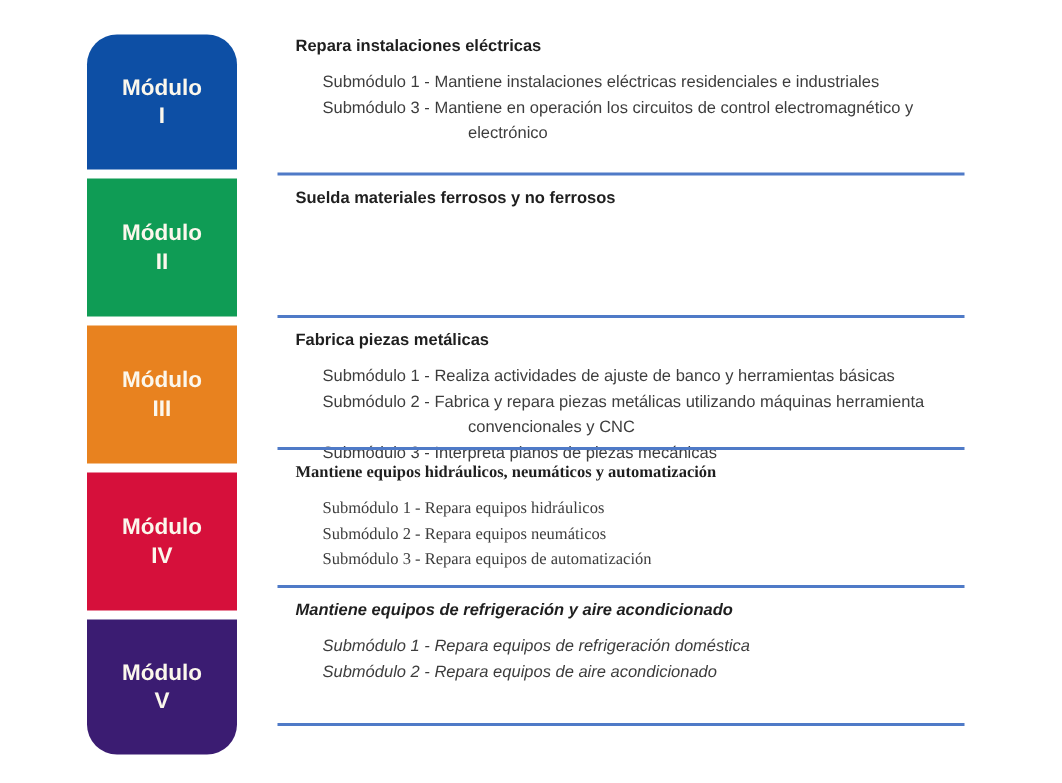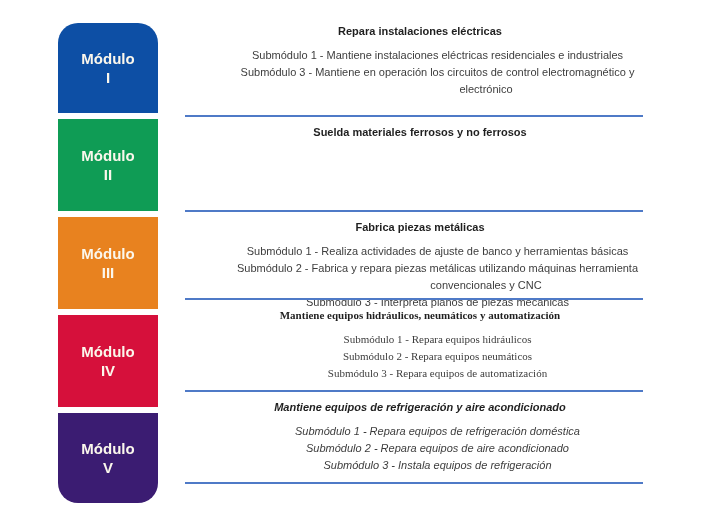--- a/index.html
+++ b/index.html
@@ -37,21 +37,21 @@
   .module-block.first { height: 90px; border-radius: 20px 20px 0 0; }
   .module-block.last  { height: 90px; border-radius: 0 0 20px 20px; }
 
   
   .content-col {
     position: absolute;
     left: 185px;
     top: 16px;
     width: 458px;
   }
-  .section { position: relative; box-sizing: border-box; text-align: center; }
+  .section { position: relative; box-sizing: border-box; }
   .section.s1 { height: 101px; }
   .section.s2 { height: 95px; }
   .section.s3 { height: 88px; }
   .section.s4 { height: 92px; font-family: Liberation Serif, serif; }
   .section.s5 { height: 92px; font-style: italic; }
 
   .section-title {
     margin: 0;
     padding: 9px 0 0 12px;
     font-size: 11px;
@@ -60,21 +60,20 @@
     color: #1f1f1f;
   }
   .submodules { margin-top: 9px; padding-left: 30px; }
   .submodule {
     font-size: 11px;
     line-height: 17px;
     color: #3d3d3d;
     white-space: pre-line;     
     padding-left: 97px;        
     text-indent: -97px;
-    margin-left: 17px;
   }
   .divider {
     position: absolute;
     left: 0;
     bottom: 0;
     width: 100%;
     height: 2px;
     background: #4f7ac7;
   }
 </style>
@@ -142,19 +141,18 @@
         <div class="submodule">Submódulo 3 - Repara equipos de automatización</div>
       </div>
       <div class="divider" style="background-color: rgb(79, 122, 199);"></div>
     </section>
 
     <section class="section s5">
       <h3 class="section-title">Mantiene equipos de refrigeración y aire acondicionado</h3>
       <div class="submodules">
         <div class="submodule">Submódulo 1 - Repara equipos de refrigeración doméstica</div>
         <div class="submodule">Submódulo 2 - Repara equipos de aire acondicionado</div>
-        <div class="submodule">Submódulo 3 - Instala equipos de refrigeración</div>
       </div>
       <div class="divider" style="background-color: rgb(79, 122, 199);"></div>
     </section>
 
   </div>
 </div>
 
 </body></html>

